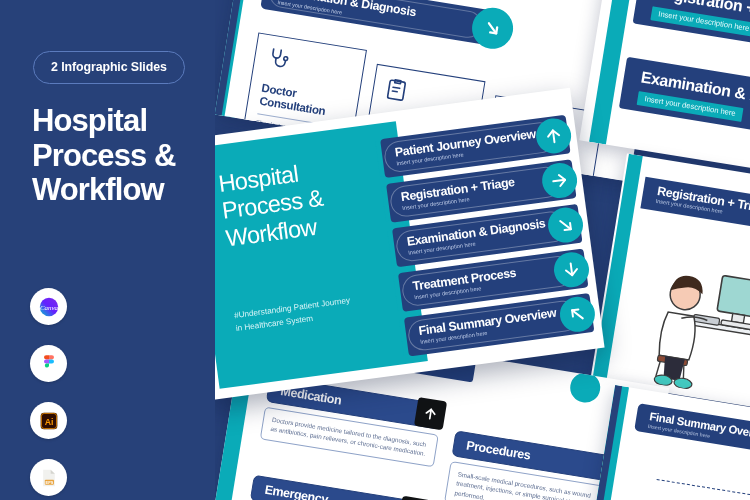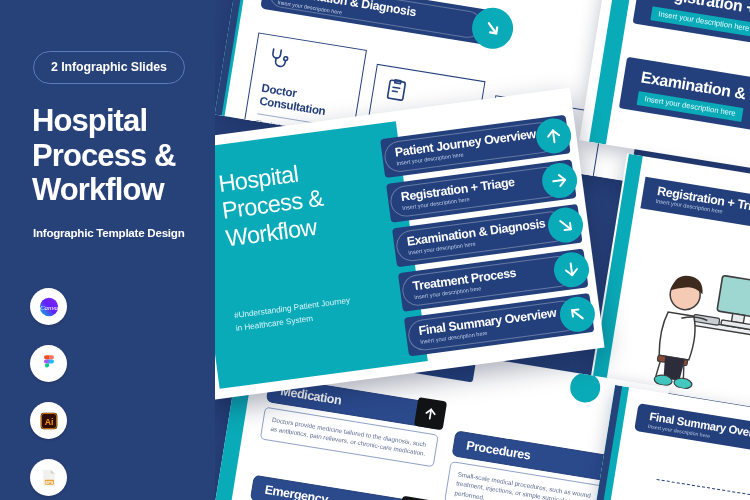--- a/index.html
+++ b/index.html
@@ -605,21 +605,20 @@
   <div class="left-panel">
 
     <div class="badge">2 Infographic Slides</div>
 
     <div class="headline">
       <span class="ln">Hospital</span>
       <span class="ln">Process &amp;</span>
       <span class="ln">Workflow</span>
     </div>
 
-    <div class="subhead">Infographic Template Design</div>
 
     <div class="app-icons">
 
       <div class="app-icon">
         <svg class="glyph" viewBox="0 0 24 24">
           <defs>
             <linearGradient id="cv" x1="0" y1="1" x2="1" y2="0">
               <stop offset="0%" stop-color="#00c4cc"></stop>
                 <stop offset="50%" stop-color="#6420ff"></stop>
                 <stop offset="100%" stop-color="#7d2ae8"></stop>

